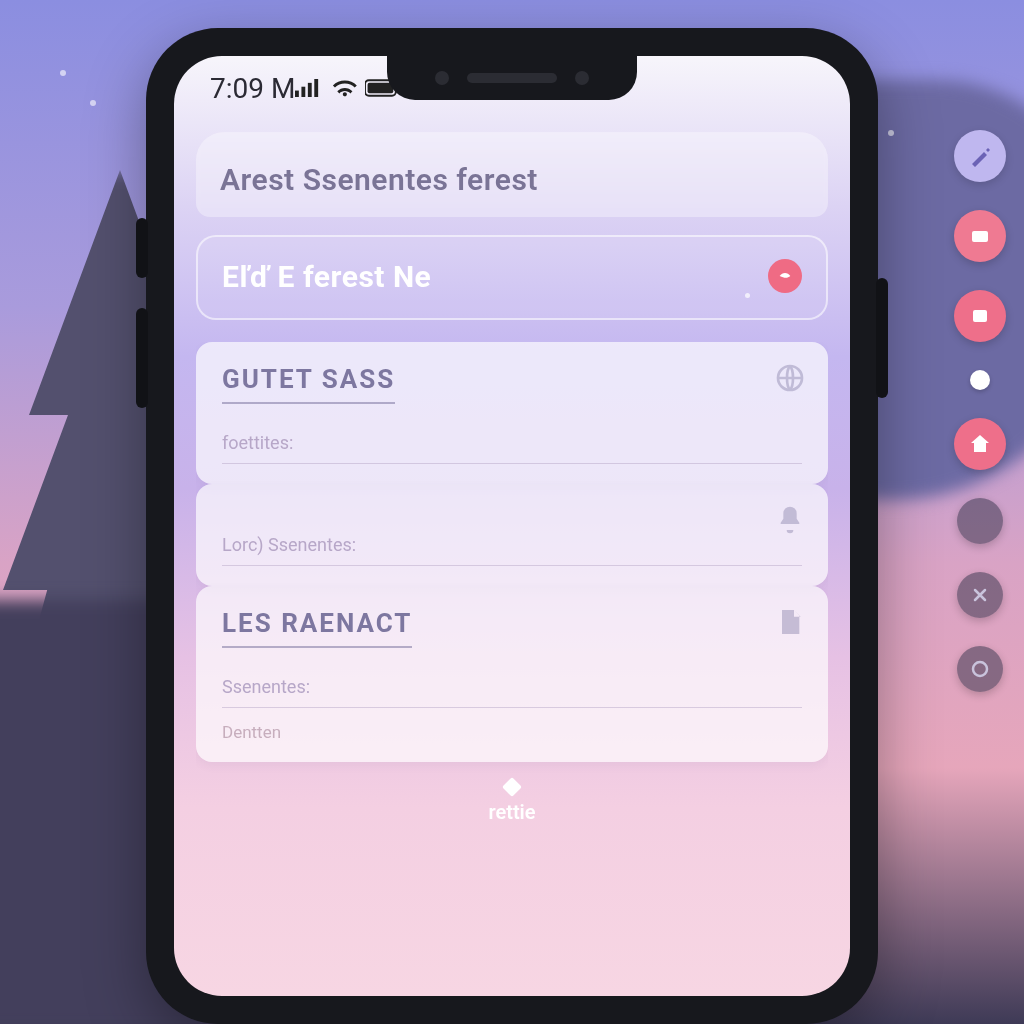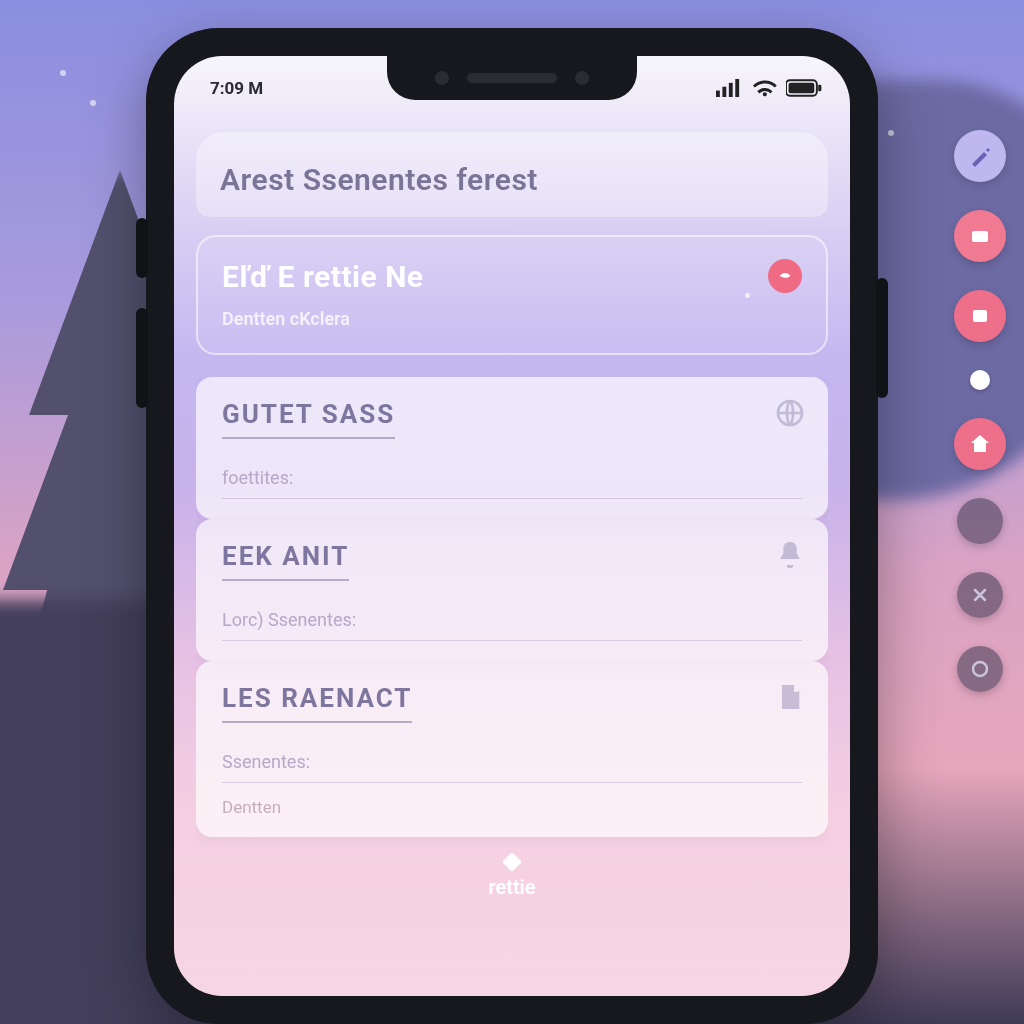--- a/index.html
+++ b/index.html
@@ -63,22 +63,22 @@
     position:absolute; top:0; left:50%; transform:translateX(-50%);
     width:250px; height:44px; background:#17181d;
     border-radius:0 0 28px 28px;
     display:flex; align-items:center; justify-content:center; gap:18px;
     z-index:5;
   }
   .notch .spk{width:90px;height:10px;background:#2b2c33;border-radius:6px}
   .notch .cam{width:14px;height:14px;background:#2b2c33;border-radius:50%}
 
   .statusbar {
-    height:52px; display:flex; align-items:center; justify-content:space-between;
-    padding:12px 28px 0 36px; color:#2b2a34; font-weight:700; font-size:17px;
+    height:52px; display:flex; align-items:center; justify-content:flex-start;
+    padding:12px 28px 0 36px; color:#2b2a34; font-weight:400; font-size:28px;
   }
   .status-icons{display:flex; gap:8px; align-items:center}
   .status-icons svg{height:18px}
 
   .header-area{
     margin:24px 22px 0 22px;
     background:rgba(255,255,255,.35);
     border-radius:28px 28px 14px 14px;
     padding:30px 24px 20px 24px;
     backdrop-filter: blur(2px);
@@ -204,22 +204,21 @@
             <rect x="25" y="4.5" width="2.5" height="5" rx="1" fill="#222"></rect>
           </svg>
       </div>
     </div>
 
     <div class="header-area">
       <div class="header-title">Arest Ssenentes ferest</div>
     </div>
 
     <div class="hero-card">
-      <div class="hero-title">Eľď E rettie Ne</div>
-      <div class="hero-sub">Dentten cKclera</div>
+      <div class="hero-title">Eľď E ferest Ne</div>
       <div class="hero-badge">
         <svg viewBox="0 0 24 24">
             <path fill="#fff" d="M4 12c4-6 12-6 16 0-4 3-8 4-16 0z"></path>
           </svg>
       </div>
       <div class="hero-dot"></div>
     </div>
 
     <div class="cards">
 
@@ -228,21 +227,20 @@
         <div class="card-sub">foettites:</div>
         <div class="card-icon">
           <svg viewBox="0 0 24 24">
               <circle cx="12" cy="12" r="9" fill="none" stroke="currentColor" stroke-width="2"></circle>
               <path d="M3 12h18M12 3c3 3 3 15 0 18M12 3c-3 3-3 15 0 18" fill="none" stroke="currentColor" stroke-width="2"></path>
             </svg>
         </div>
       </div>
 
       <div class="card">
-        <span class="card-title">EEK ANIT</span>
         <div class="card-sub">Lorc) Ssenentes:</div>
         <div class="card-icon">
           <svg viewBox="0 0 24 24">
               <path fill="currentColor" d="M12 2a5 5 0 00-5 5v4l-2 3v1h14v-1l-2-3V7a5 5 0 00-5-5zm0 20a2.5 2.5 0 002.5-2.5h-5A2.5 2.5 0 0012 22z"></path>
             </svg>
         </div>
       </div>
 
       <div class="card">
         <span class="card-title">LES RAENACT</span>

